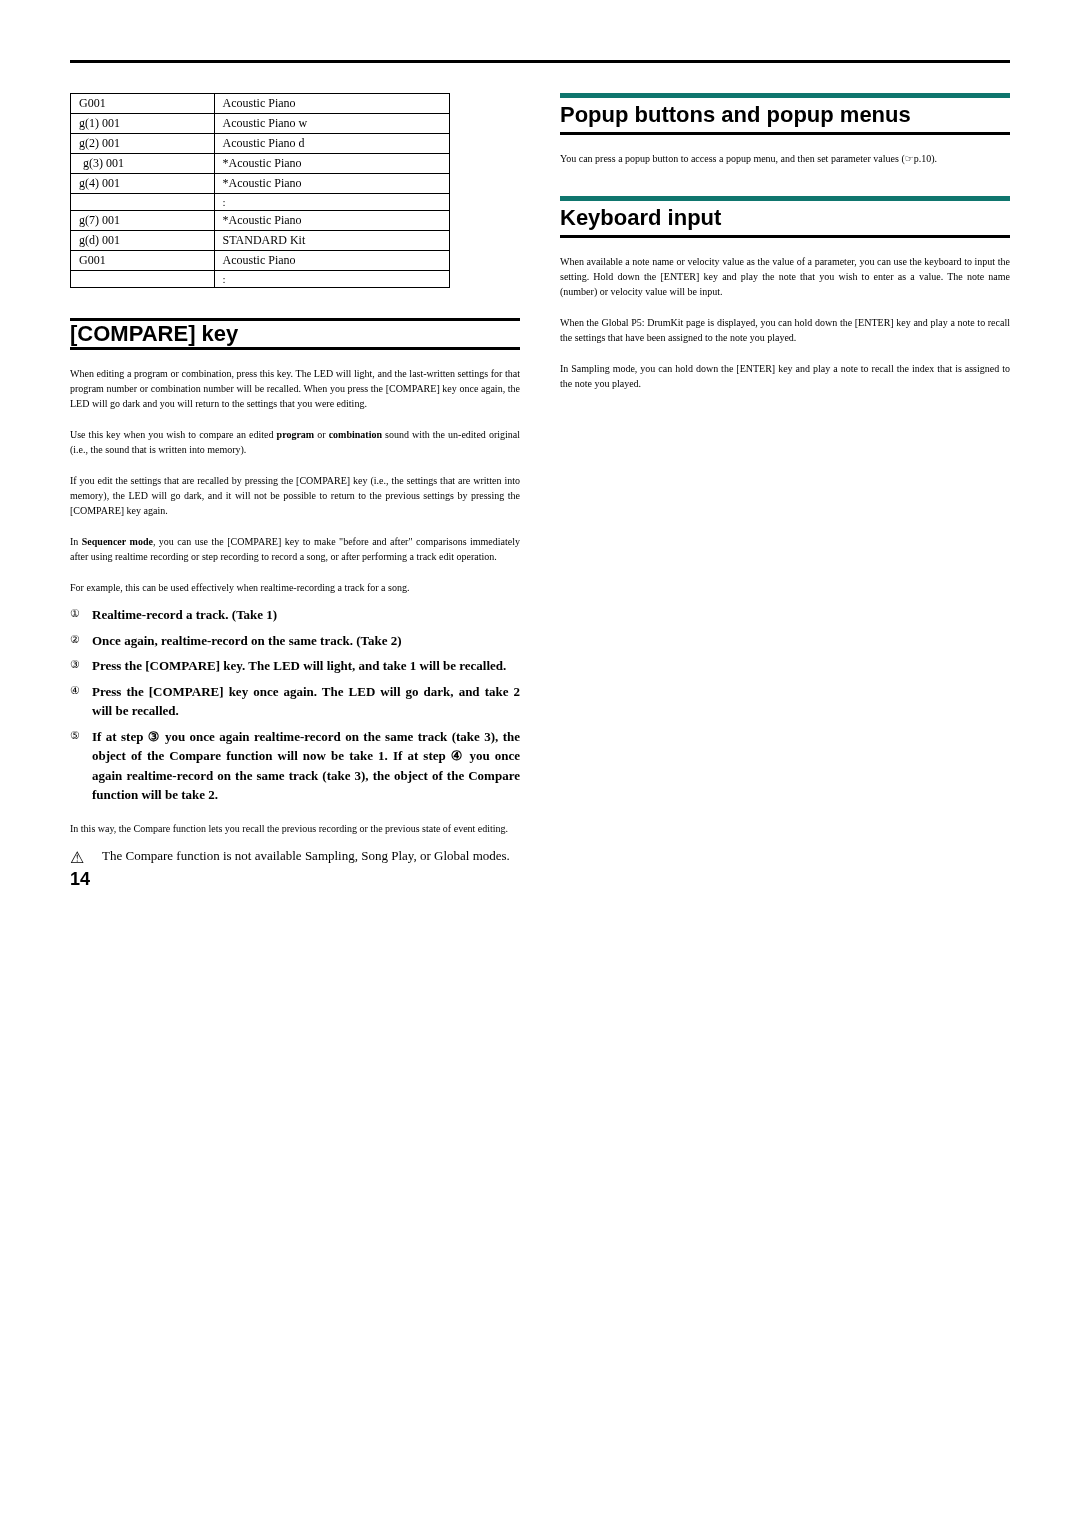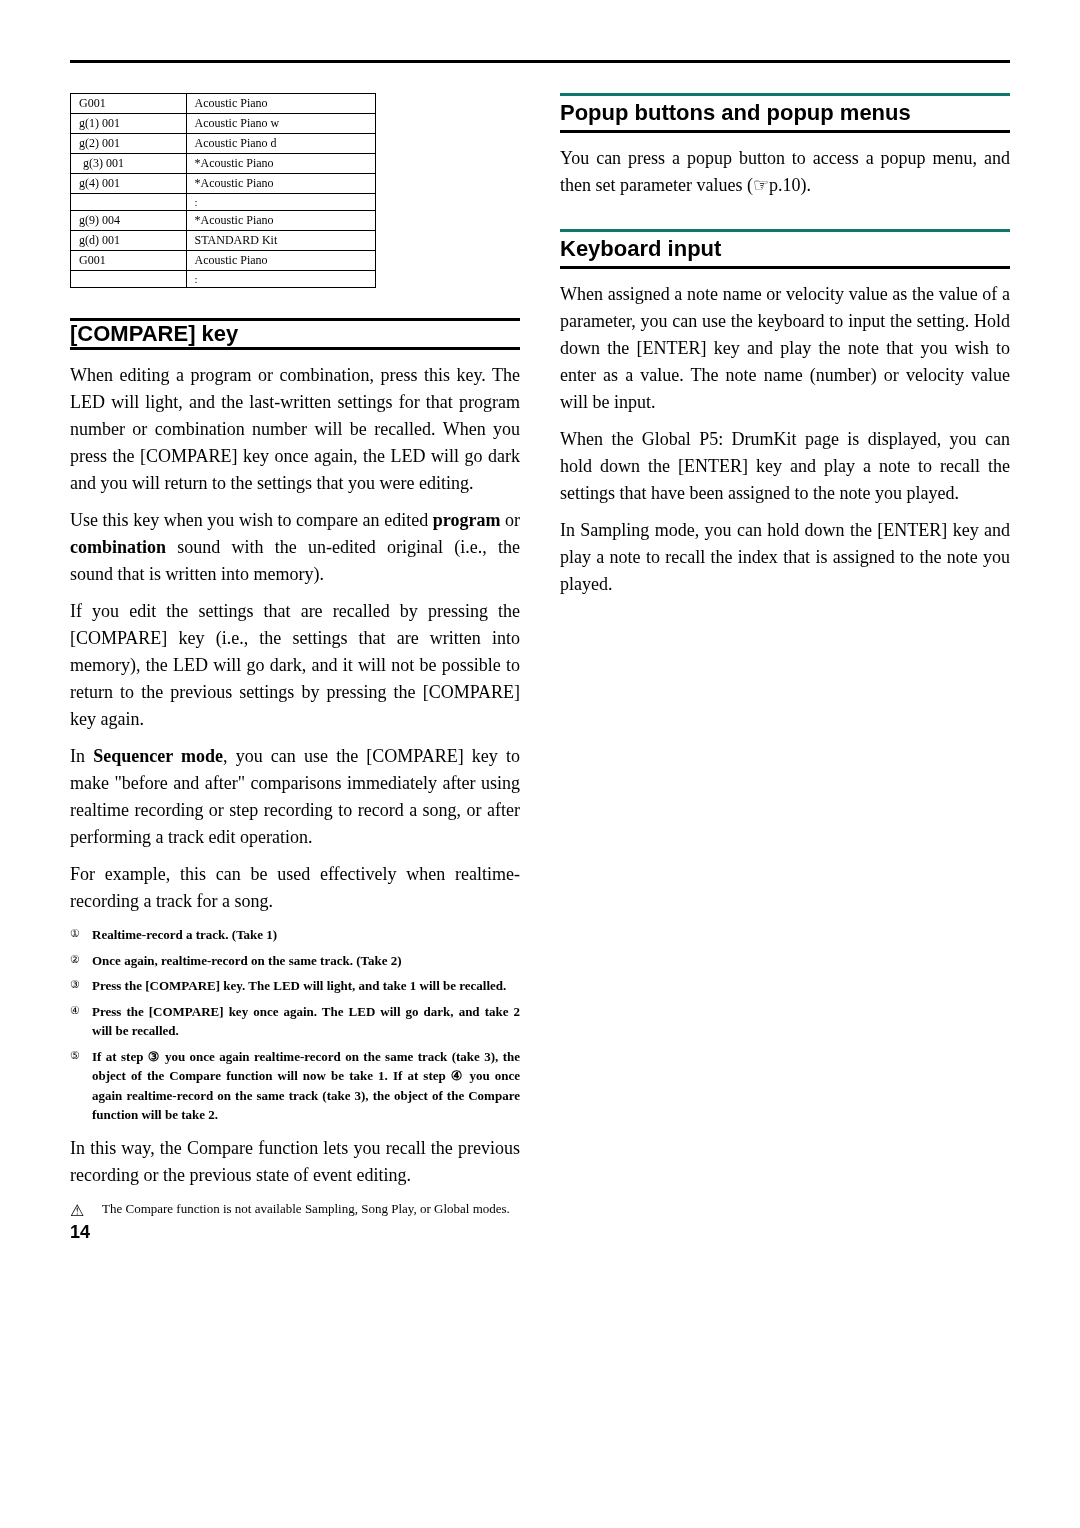--- a/index.html
+++ b/index.html
@@ -35,21 +35,21 @@
     }
 
     .right-col {
       flex: 1;
     }
 
     
     .preset-table {
       border: 1px solid #000;
       border-collapse: collapse;
-      width: 306px;
+      width: 380px;
       margin-bottom: 30px;
       font-size: 12px;
     }
 
     .preset-table td {
       border: 1px solid #000;
       padding: 2px 8px;
       vertical-align: middle;
     }
 
@@ -69,38 +69,39 @@
       margin-bottom: 12px;
     }
 
     .section-header h2 {
       font-size: 22px;
       font-weight: bold;
       font-family: Arial, Helvetica, sans-serif;
     }
 
     .section-header-right {
-      border-top: 3px solid #0f766e;
+      border-top: 5px solid #0f766e;
       border-bottom: 3px solid #000;
       padding: 4px 0;
       margin-bottom: 12px;
     }
 
     .section-header-right h2 {
       font-size: 22px;
       font-weight: bold;
       font-family: Arial, Helvetica, sans-serif;
     }
 
     
     p {
-      font-size: 18px;
+      font-size: 10px;
       line-height: 1.5;
       margin-bottom: 10px;
       text-align: justify;
+      margin-top: 16px;
     }
 
     p strong {
       font-weight: bold;
     }
 
     
     .num-list {
       margin-bottom: 10px;
     }
@@ -191,21 +192,21 @@
             </tr>
             <tr>
               <td style="white-space: nowrap;">g(4) 001</td>
               <td>*Acoustic Piano</td>
             </tr>
             <tr class="spacer">
               <td style="border-right: none;"></td>
               <td style="font-size: 11px;">:</td>
             </tr>
             <tr>
-              <td style="white-space: nowrap;">g(9) 004</td>
+              <td style="white-space: nowrap;">g(7) 001</td>
               <td>*Acoustic Piano</td>
             </tr>
             <tr>
               <td style="white-space: nowrap;">g(d) 001</td>
               <td>STANDARD Kit</td>
             </tr>
             <tr>
               <td style="white-space: nowrap;">G001</td>
               <td>Acoustic Piano</td>
             </tr>
@@ -285,21 +286,21 @@
           You can press a popup button to access a popup menu, and then set parameter values (☞p.10).
         </p>
       </div>
 
       <div class="keyboard-section">
         <div class="section-header-right">
           <h2>Keyboard input</h2>
         </div>
 
         <p>
-          When assigned a note name or velocity value as the value of a parameter, you can use the keyboard to input the setting. Hold down the [ENTER] key and play the note that you wish to enter as a value. The note name (number) or velocity value will be input.
+          When available a note name or velocity value as the value of a parameter, you can use the keyboard to input the setting. Hold down the [ENTER] key and play the note that you wish to enter as a value. The note name (number) or velocity value will be input.
         </p>
 
         <p>
           When the Global P5: DrumKit page is displayed, you can hold down the [ENTER] key and play a note to recall the settings that have been assigned to the note you played.
         </p>
 
         <p>
           In Sampling mode, you can hold down the [ENTER] key and play a note to recall the index that is assigned to the note you played.
         </p>
       </div>

